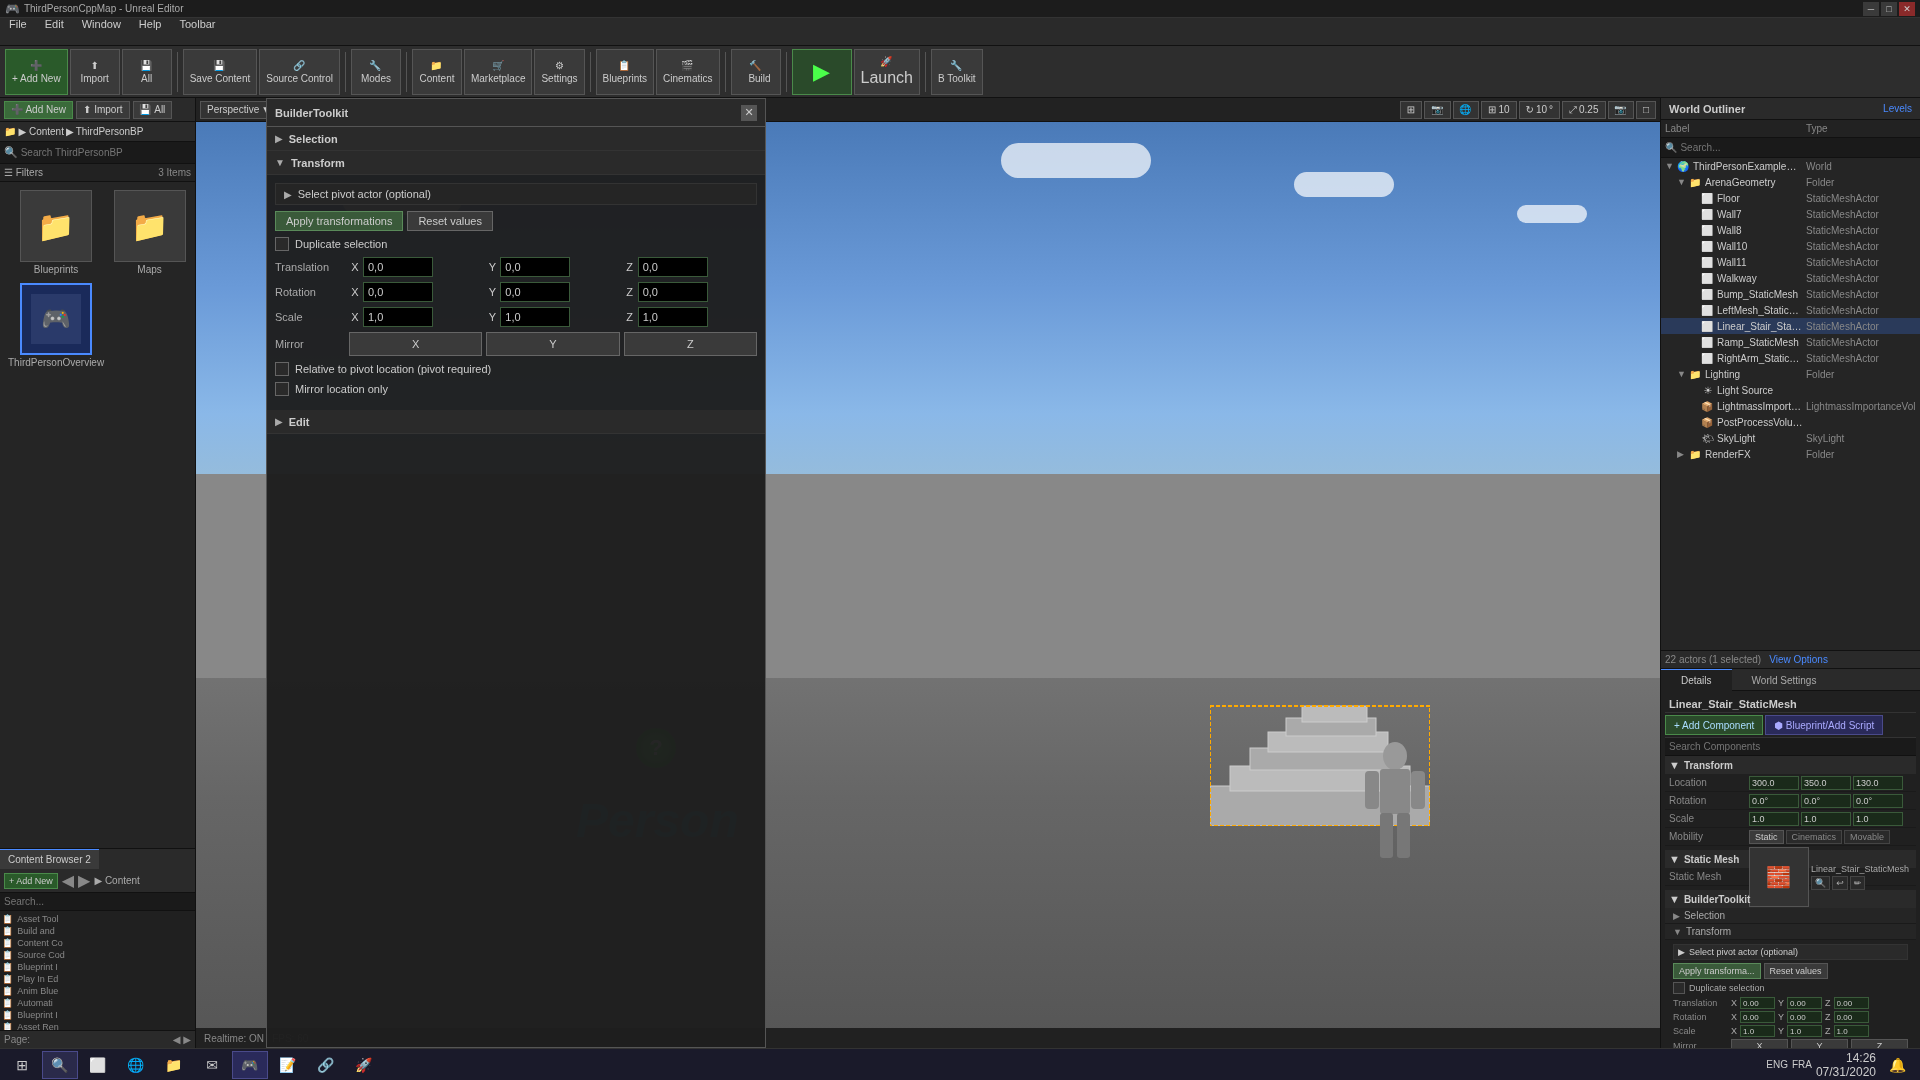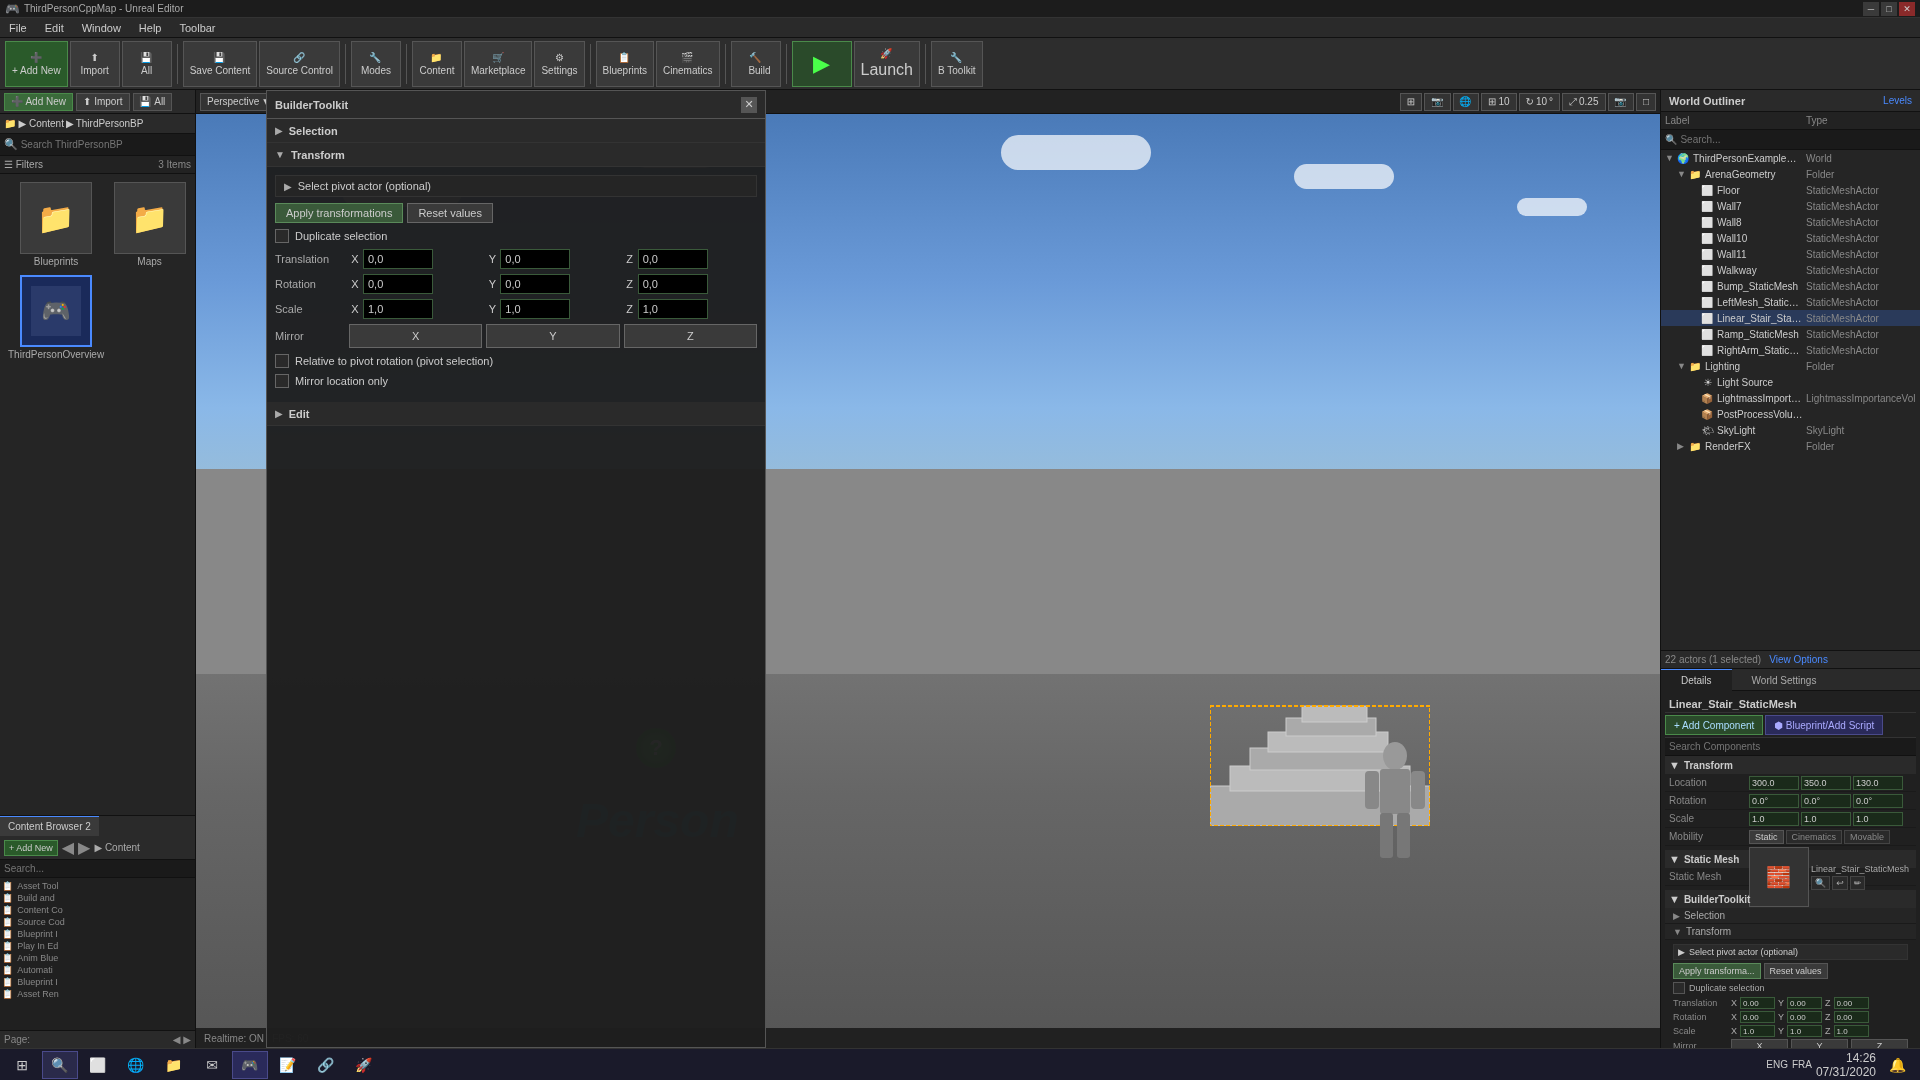--- a/index.html
+++ b/index.html
@@ -29,24 +29,24 @@
     }
     .title-bar-title { }
     .title-bar-controls { margin-left: auto; display: flex; gap: 2px; }
     .title-bar-btn { 
       width: 16px; height: 14px; background: #3a3a3a; border: none; 
       color: #ccc; font-size: 9px; cursor: pointer; display: flex; align-items: center; justify-content: center;
     }
 
     
     .menu-bar {
-      height: 20px;
+      height: 28px;
       background: #2a2a2a;
       display: flex;
-      align-items: center;
+      align-items: flex-start;
       padding: 0 5px;
       gap: 10px;
       font-size: 11px;
       border-bottom: 1px solid #111;
       flex-shrink: 0;
     }
     .menu-item { color: #ccc; cursor: pointer; padding: 0 4px; }
 
     
     .toolbar {
@@ -156,21 +156,21 @@
       display: flex;
       align-items: center;
       justify-content: center;
       font-size: 30px;
     }
     .file-thumb.selected { border: 2px solid #4a8aff; background: #1a2a4a; }
     .file-label { font-size: 10px; color: #aaa; margin-top: 2px; text-align: center; }
 
     
     .bottom-left {
-      height: 233px;
+      height: 200px;
       border-top: 1px solid #111;
       background: #202020;
       display: flex;
       flex-direction: column;
     }
     .bottom-panel-tabs {
       height: 20px;
       display: flex;
       background: #2a2a2a;
     }
@@ -1029,21 +1029,21 @@
             <div class="mirror-btns" style="flex:1; display:flex; gap:4px;">
               <button class="mirror-btn">X</button>
               <button class="mirror-btn">Y</button>
               <button class="mirror-btn">Z</button>
             </div>
           </div>
         </div>
 
         <div class="checkbox-row">
           <div class="tk-checkbox"></div>
-          <span>Relative to pivot rotation (pivot selection)</span>
+          <span>Relative to pivot location (pivot required)</span>
         </div>
 
         <div class="checkbox-row">
           <div class="tk-checkbox"></div>
           <span>Mirror location only</span>
         </div>
       </div>
 
       <div class="section-header">
         <span class="section-arrow">▶</span>

